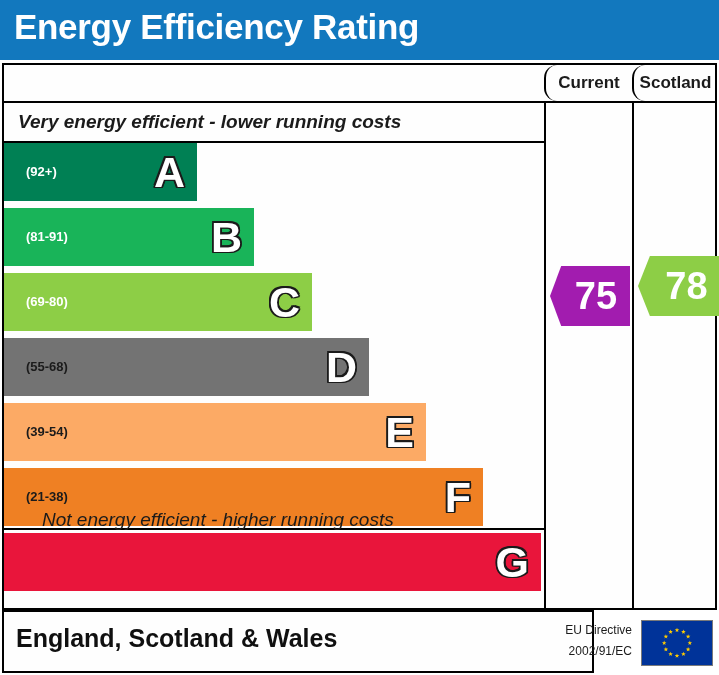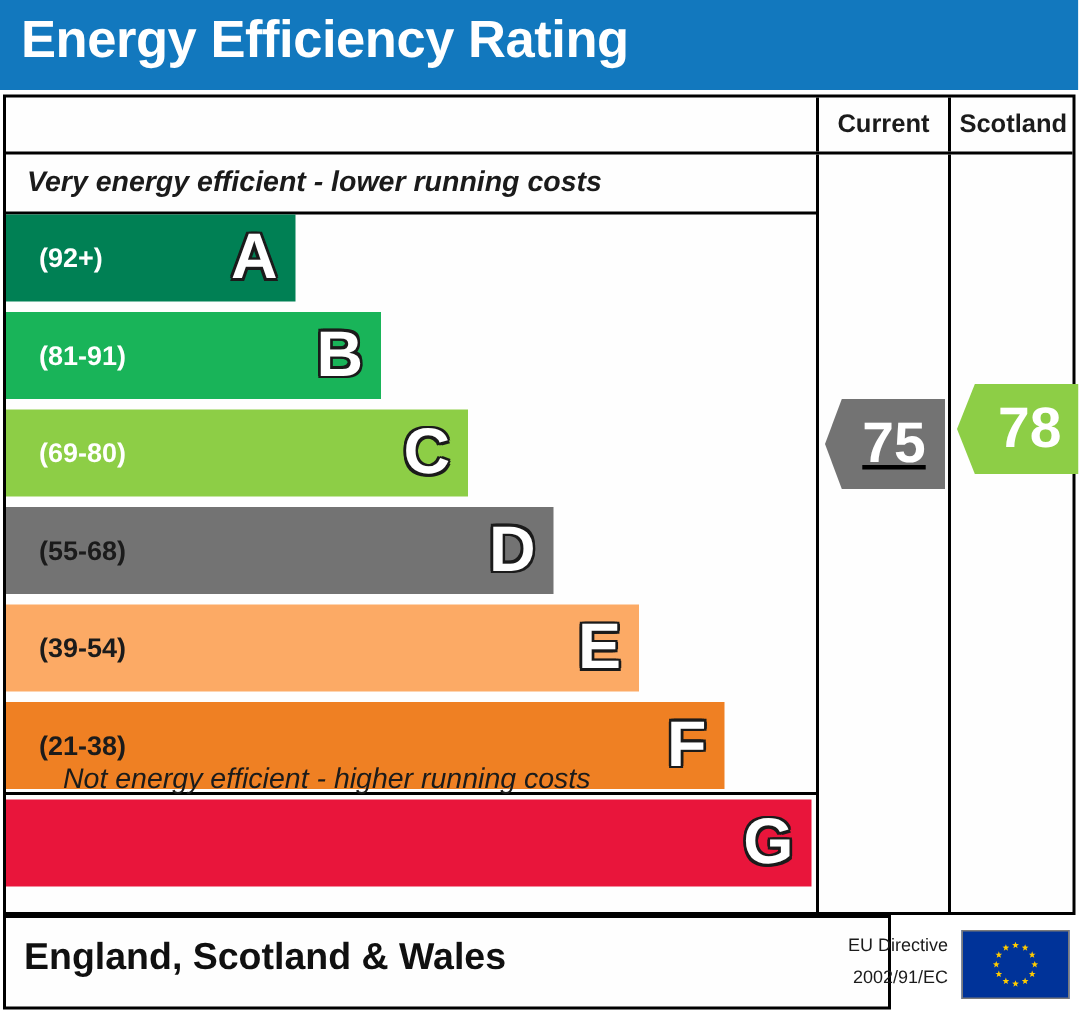--- a/index.html
+++ b/index.html
@@ -66,20 +66,21 @@
   .col-head {
     position: absolute;
     top: 0;
     height: 36px;
     line-height: 36px;
     text-align: center;
     font-size: 17px;
     font-weight: bold;
     color: #1b1b1b;
     box-sizing: border-box;
+    border-radius: 13px;
   }
   .col-head.current  { left: 540px; width: 88px; border-left: 2px solid #000; }
   .col-head.potential{ left: 628px; width: 85px; border-left: 2px solid #000; }
 
   
   .vdiv {
     position: absolute;
     top: 38px;
     width: 2px;
     height: 505px;
@@ -123,21 +124,21 @@
     position: absolute;
     left: 0;
     height: 58px;
   }
   .band .range {
     position: absolute;
     left: 22px;
     top: 0;
     height: 58px;
     line-height: 58px;
-    font-size: 18px;
+    font-size: 13px;
     font-weight: bold;
     color: #ffffff;
     white-space: nowrap;
   }
   .band.dark-letter .range { color: #1b1b1b; }
   .band .letter {
     position: absolute;
     right: 12px;
     top: 50%;
     transform: translateY(-50%);
@@ -265,21 +266,21 @@
           <div class="letter">F</div>
         </div>
         <div class="band dark-letter" style="background: rgb(233, 21, 59); width: 537px; top: 390px;">
           <div class="letter">G</div>
         </div>
       </div>
 
     <div class="caption-rule bottom"></div>
     <div class="caption bottom">Not energy efficient - higher running costs</div>
 
-    <div class="rating current" id="rating-current" style="background: #737373; text-decoration: underline;">
+    <div class="rating current" id="rating-current" style="background: #a21caf;">
       <span>75</span>
     </div>
     <div class="rating potential" id="rating-potential" style="background: rgb(141, 206, 70);">
       <span>78</span>
     </div>
   </div>
 
   <div class="footer">
     <div class="footer-region">England, Scotland &amp; Wales</div>
     <div class="footer-directive">

